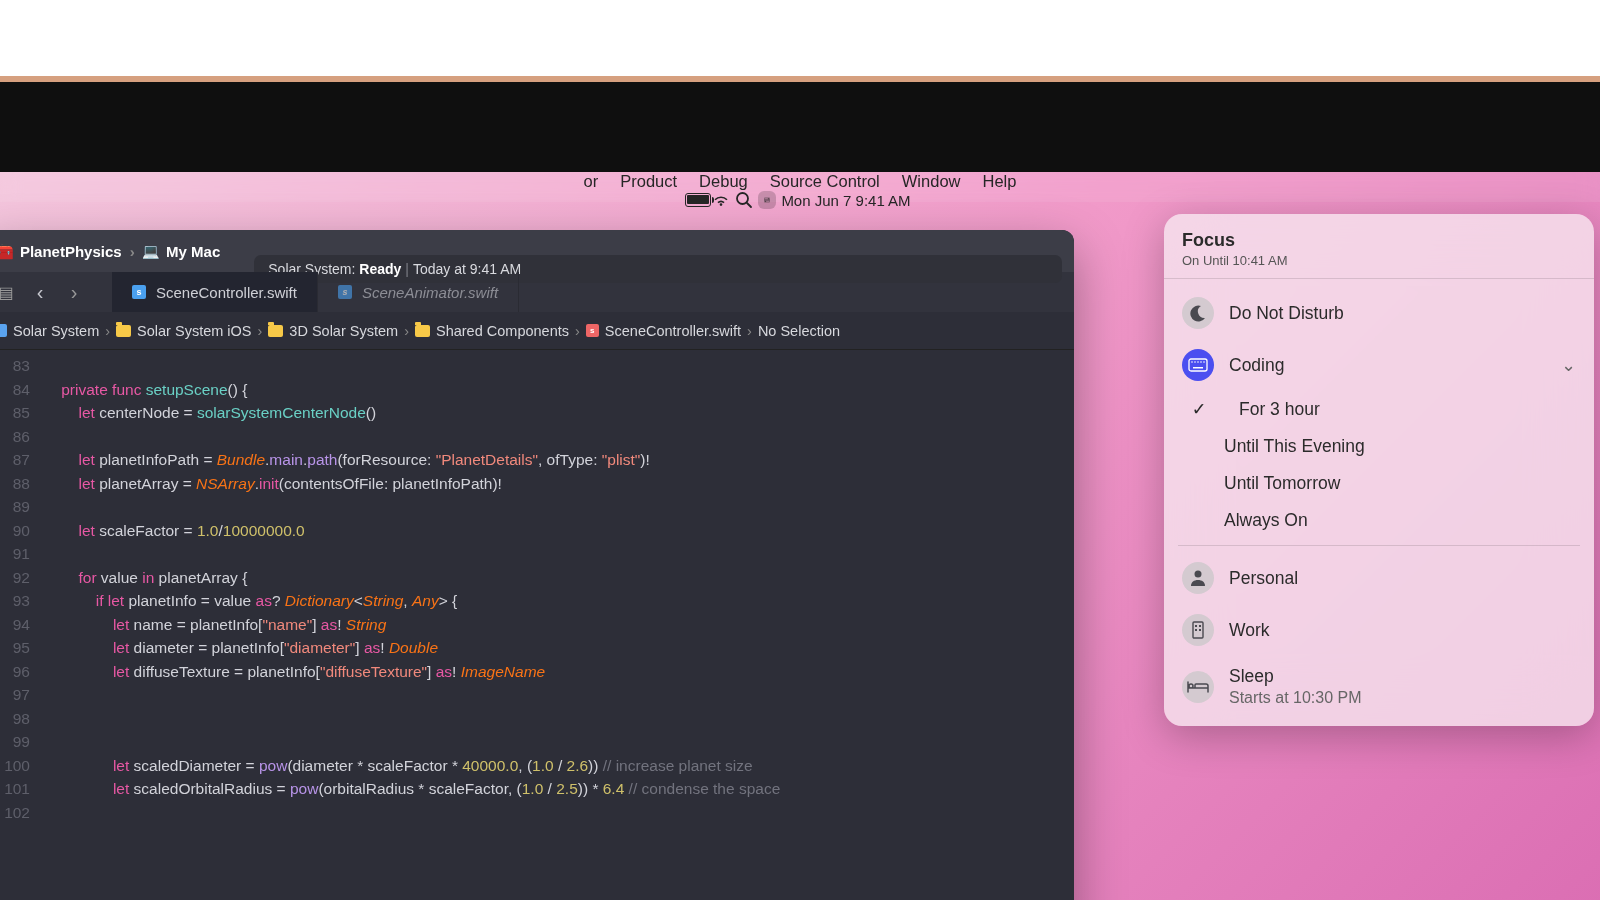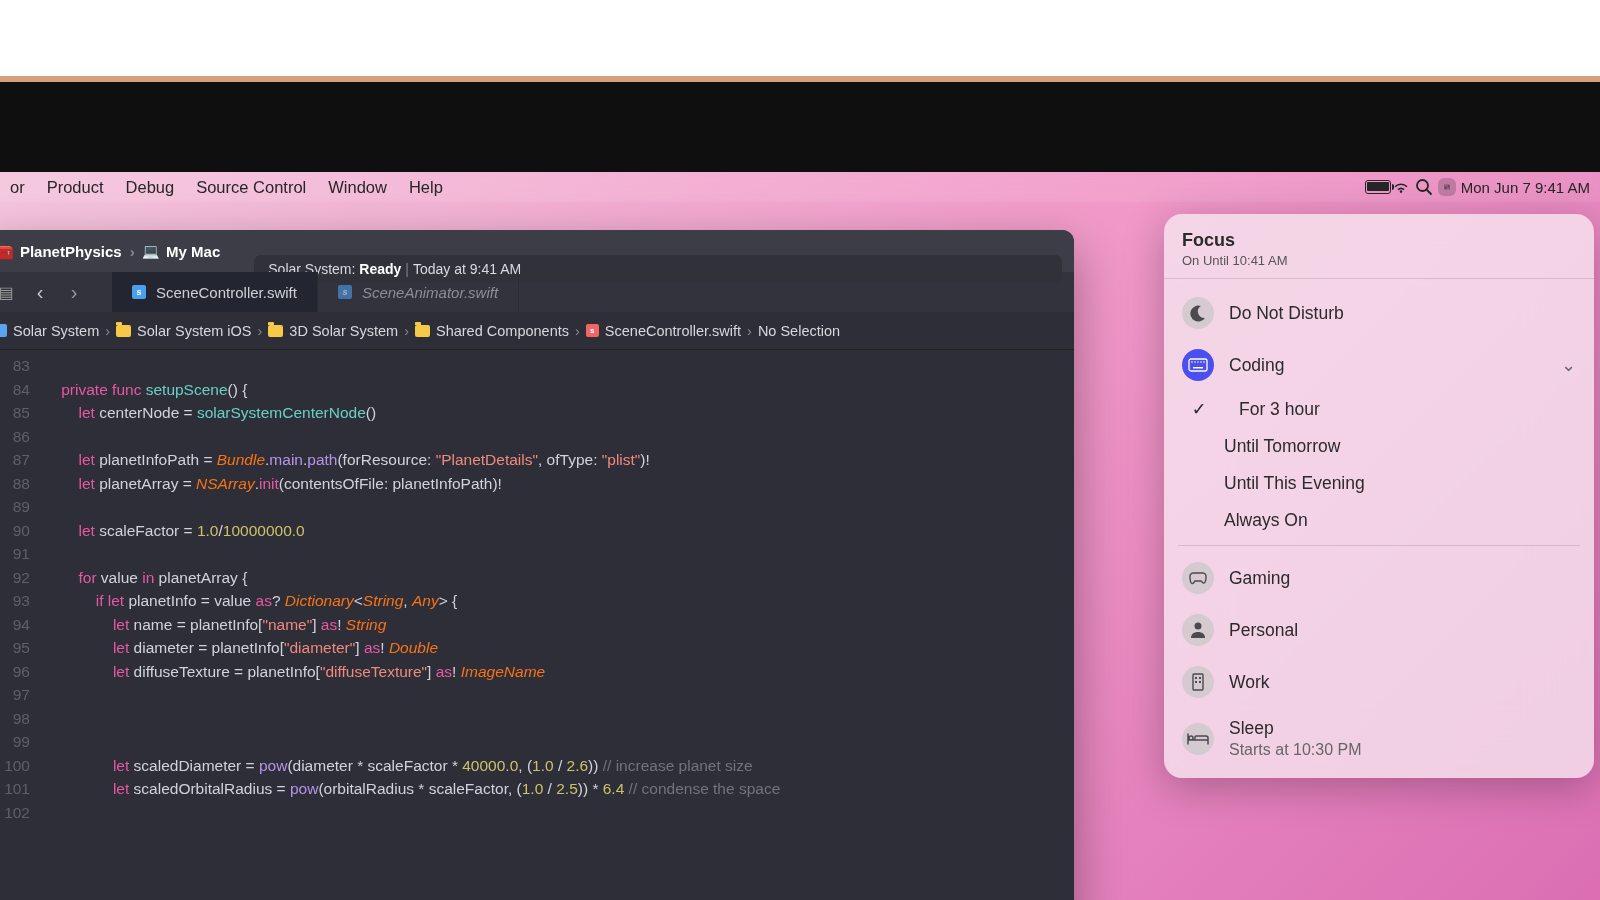--- a/index.html
+++ b/index.html
@@ -4,21 +4,21 @@
 <style>
 * { margin:0; padding:0; box-sizing:border-box; font-family:-apple-system,BlinkMacSystemFont,"SF Pro Text","Helvetica Neue",sans-serif; -webkit-font-smoothing:antialiased; }
 body { width:1600px; height:900px; overflow:hidden; background:#fff; position:relative; }
 
 
 .oframe { position:absolute; top:76px; left:-80px; right:-80px; height:1000px; background:#d6a07f; border-radius:42px 42px 0 0; }
 .iframe { position:absolute; top:6px; left:6px; right:6px; bottom:0; background:#0f0f0f; border-radius:38px 38px 0 0; }
 .screen { position:absolute; top:90px; left:74px; right:74px; bottom:0; background:linear-gradient(135deg,#f4c6dd 0%,#f19ac9 45%,#d868b0 100%); overflow:hidden; }
 
 
-.menubar { height:30px; display:flex; align-items:center; padding:0 10px; font-size:16.5px; color:#262626; background:rgba(255,255,255,0.08); backdrop-filter:blur(10px); justify-content:space-between; }
+.menubar { height:30px; display:flex; align-items:center; padding:0 10px; font-size:16.5px; color:#262626; background:rgba(255,255,255,0.08); backdrop-filter:blur(10px); justify-content:space-between;flex-direction:column; }
 .mb-left,.mb-right { display:flex; align-items:center; gap:22px; }
 .mb-left .mi { cursor:default; }
 .mb-right { gap:5px; font-size:15px; }
 .mb-right .clk { font-weight:500; }
 .mb-icon { width:18px; height:18px; display:flex; align-items:center; justify-content:center; position:relative; }
 .battery { width:28px; height:14px; border:1.6px solid #262626; border-radius:3px; position:relative; }
 .battery::after { content:""; position:absolute; right:-4px; top:3px; width:2px; height:6px; background:#262626; border-radius:0 2px 2px 0; }
 .battery i { display:block; width:22px; height:9px; background:#262626; margin:1px; border-radius:1px; }
 .wifi svg,.search svg,.cc svg { display:block; }
 .cc { background:rgba(0,0,0,0.18); border-radius:6px; padding:4px 6px; }
@@ -267,37 +267,29 @@
               </svg>
           </span>
           <span class="lbl">Coding</span>
           <span class="chv">⌄</span>
         </div>
         <div class="frow sr">
             <span class="chk">✓</span>
             <span>For 3 hour</span>
           </div>
         <div class="frow sr">
+            <span>Until This Evening</span>
+          </div>
+        <div class="frow sr">
             <span>Until Tomorrow</span>
-          </div>
-        <div class="frow sr">
-            <span>Until This Evening</span>
           </div>
         <div class="frow sr">
             <span>Always On</span>
           </div>
         <div class="div"></div>
-        <div class="frow">
-          <span class="ico gray">
-            <svg width="20" height="14" viewBox="0 0 20 14">
-                <path d="M5 2h10c2 0 3.5 2 3 5l-.5 3c-.3 2-2 2.5-3 1.5l-1.5-1.5h-6L5.5 12c-1 1-2.7.5-3-1.5L2 7c-.5-3 1-5 3-5z" fill="none" stroke="#4a4a50" stroke-width="1.4"></path>
-              </svg>
-          </span>
-          <span class="lbl">Gaming</span>
-        </div>
         <div class="frow">
           <span class="ico gray">
             <svg width="16" height="18" viewBox="0 0 16 18">
                 <circle cx="8" cy="5" r="3.5" fill="#4a4a50"></circle>
                 <path d="M1 17c0-4 3-6 7-6s7 2 7 6" fill="#4a4a50"></path>
               </svg>
           </span>
           <span class="lbl">Personal</span>
         </div>
         <div class="frow">

